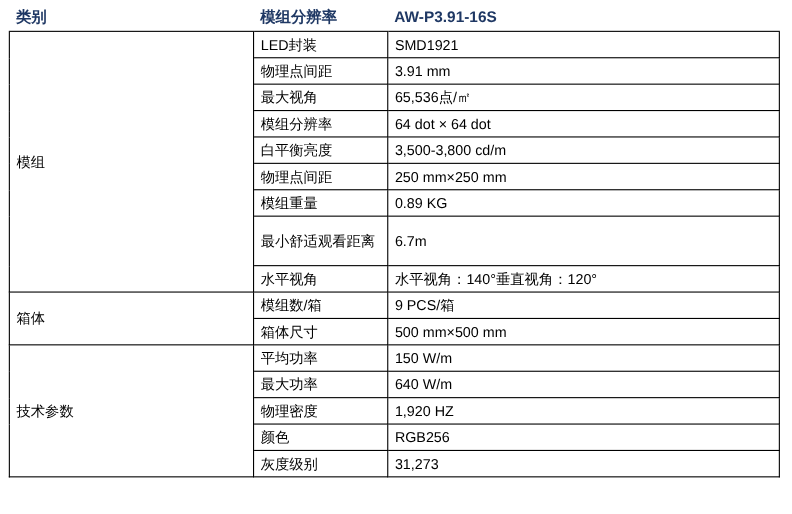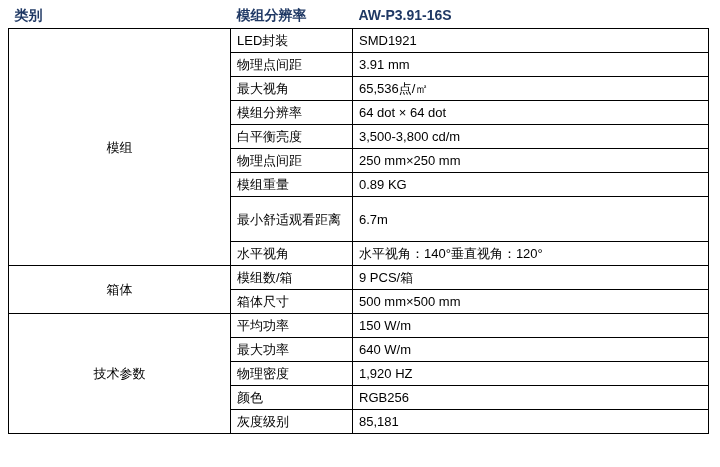--- a/index.html
+++ b/index.html
@@ -44,21 +44,21 @@
     font-weight: bold;
     font-size: 14px;
     text-align: left;
     padding-bottom: 4px;
     font-family: Liberation Sans, sans-serif;
   }
   table.spec tr.header th.h-cat {
     border-bottom: 1px solid #000000;
   }
   td.cat {
-    text-align: center;
+    text-align: left;
     font-weight: bold;
     font-size: 14px;
   }
   td.param {
     text-align: left;
   }
   td.value {
     text-align: left;
     font-family: "Liberation Mono", monospace;
     font-size: 12.5px;
@@ -144,17 +144,17 @@
       <tr>
         <td class="param">物理密度</td>
         <td class="value">1,920 HZ</td>
       </tr>
       <tr>
         <td class="param">颜色</td>
         <td class="value">RGB256</td>
       </tr>
       <tr>
         <td class="param">灰度级别</td>
-        <td class="value">85,181</td>
+        <td class="value">31,273</td>
       </tr>
     </tbody>
   </table>
 </div>
 
 </body></html>

